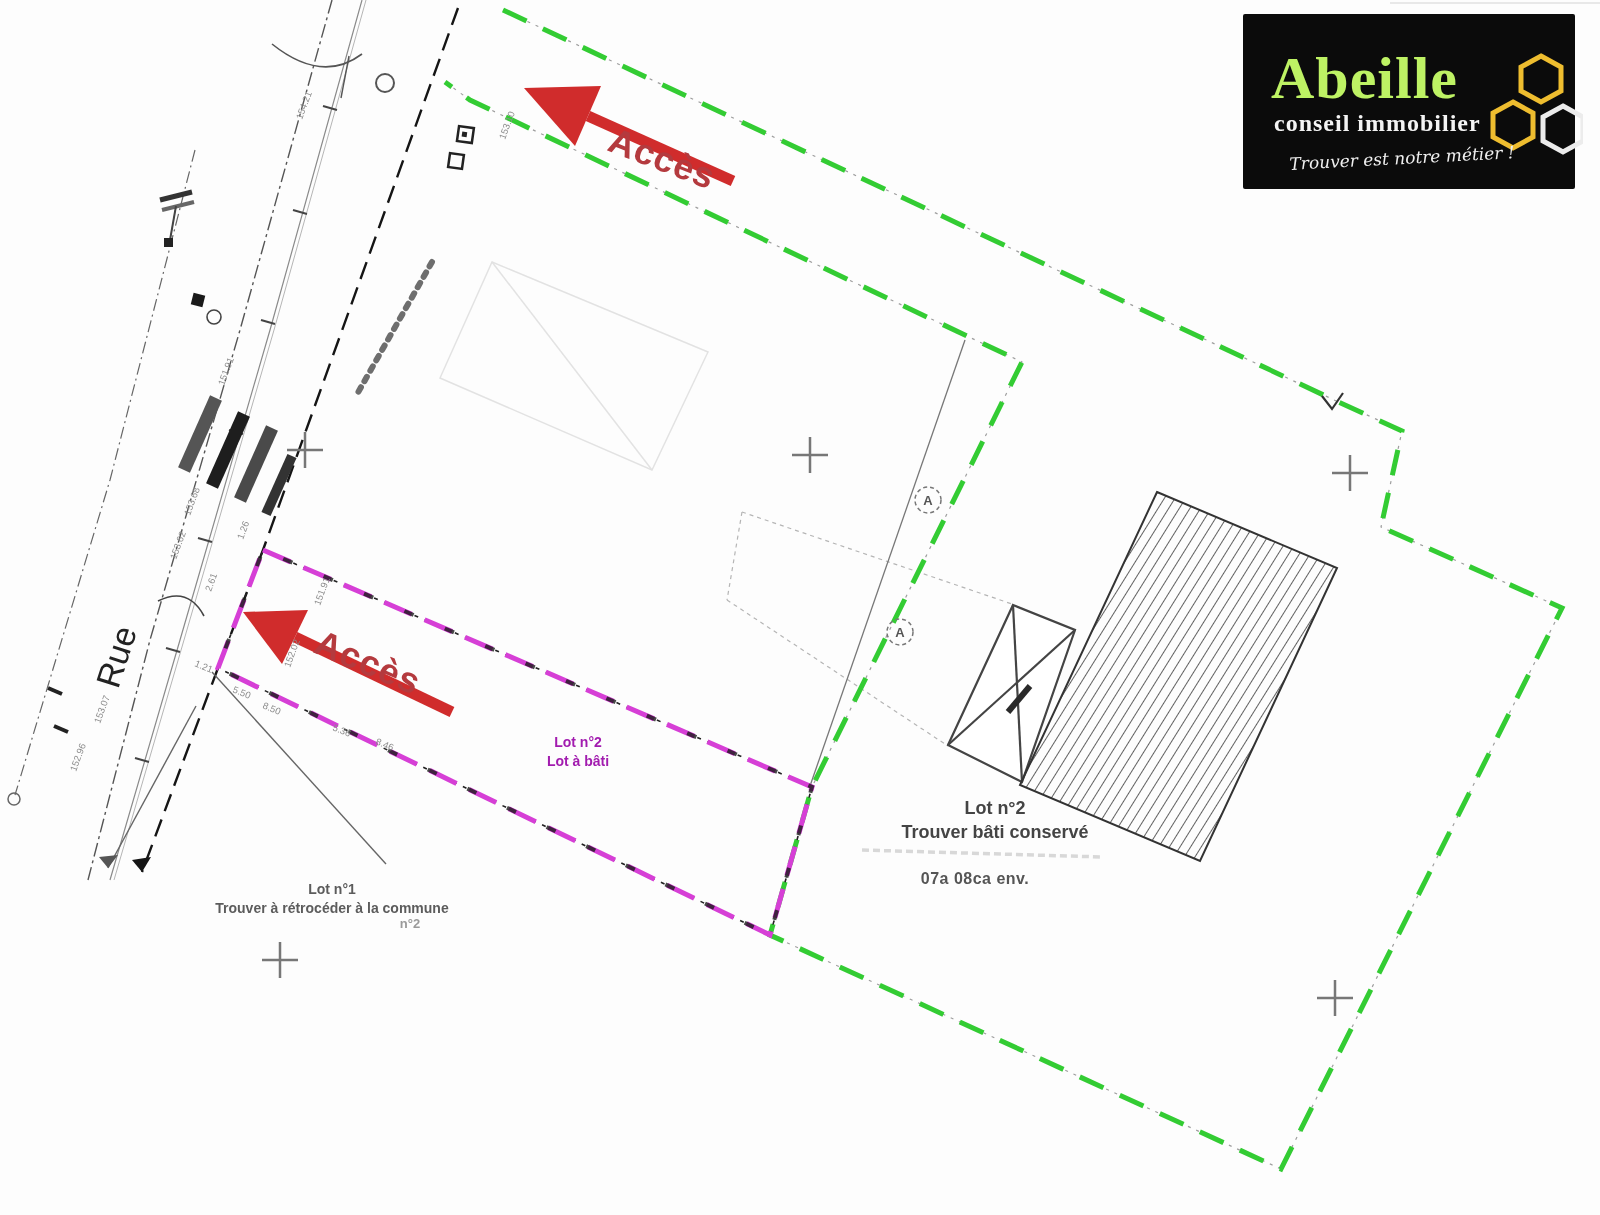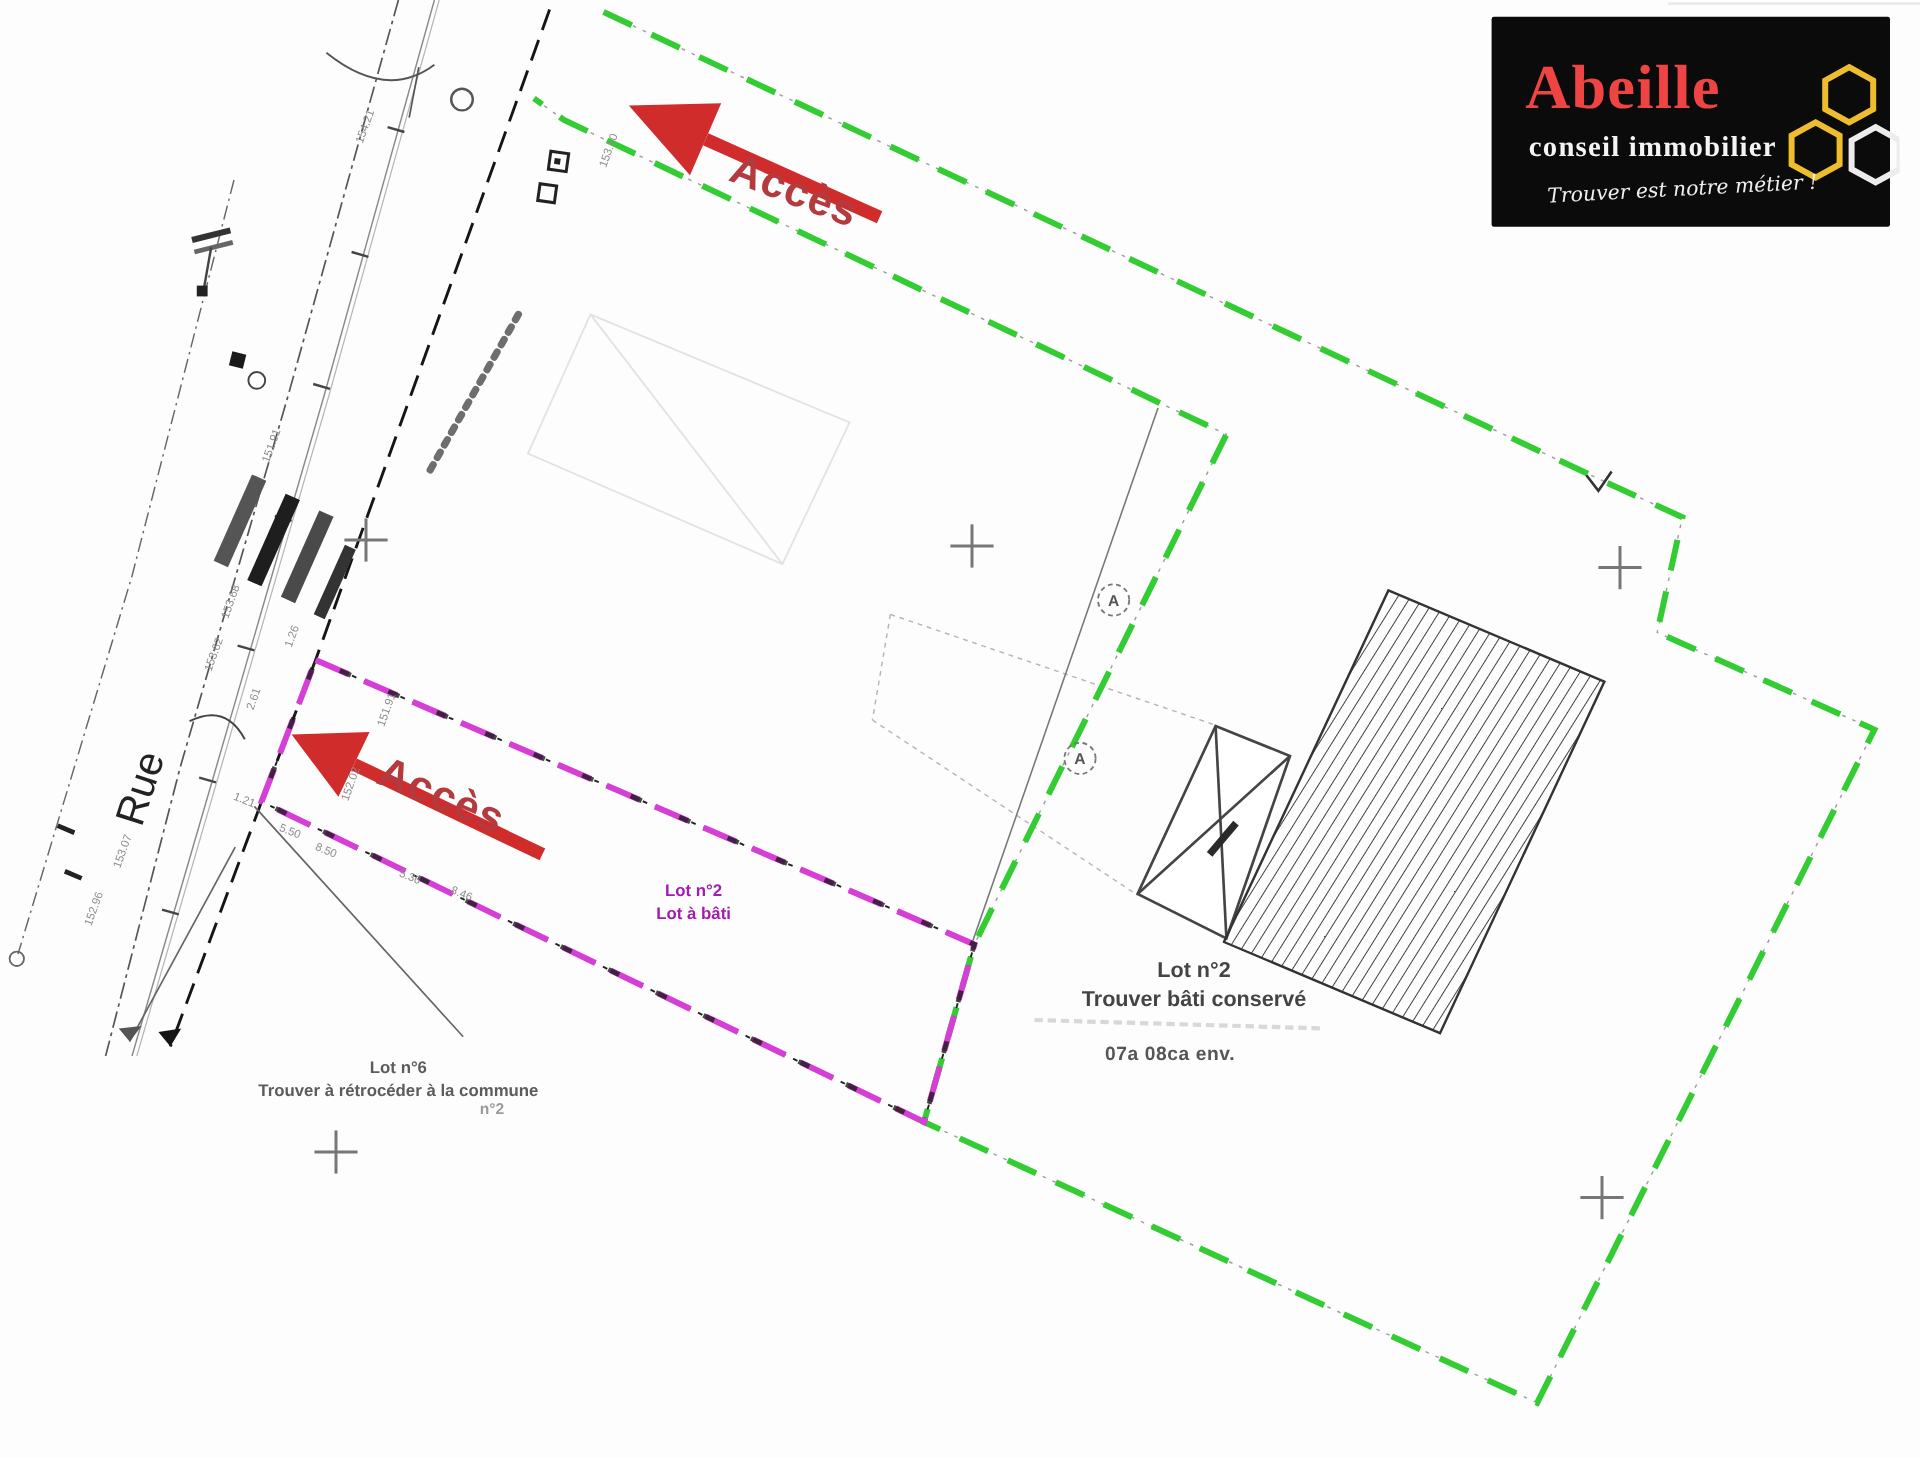--- a/index.html
+++ b/index.html
@@ -13,21 +13,21 @@
   .lot1{color:#5c5c5c;font-size:14px;font-weight:700;}
   .lot1-note{color:#9a9a9a;font-size:13px;font-weight:700;}
   .measure{font-family:"Liberation Sans",sans-serif;font-size:9.5px;fill:#8d8d8d;}
   text.acces{font-size:36px;font-weight:700;fill:#b43a3e;letter-spacing:1px;}
   text.rue{font-size:34px;fill:#222;}
   text.markerA{font-size:13px;fill:#555;font-weight:700;}
   
   #logo{position:absolute;left:1243px;top:14px;width:332px;height:175px;background:#0b0b0b;
         z-index:4;border-radius:2px;}
   #logo .brand{position:absolute;left:28px;top:30px;font-family:"Liberation Serif",serif;
-        font-weight:700;font-size:52px;color:#ef4444;letter-spacing:1px;}
+        font-weight:700;font-size:60px;color:#bef264;letter-spacing:1px;}
   #logo .subtitle{position:absolute;left:31px;top:96px;font-family:"Liberation Serif",serif;
         font-weight:700;font-size:24px;color:#f4f4f4;letter-spacing:1px;}
   #logo .tagline{position:absolute;left:0;right:14px;top:134px;text-align:center;
         font-family:"DejaVu Serif",serif;font-style:italic;font-size:17px;color:#efefef;
         transform:rotate(-3deg);}
   #logo .hexes{position:absolute;left:236px;top:36px;}
 </style>
 </head>
 <body>
 
@@ -198,21 +198,21 @@
     <div>Lot à bâti</div>
   </div>
 
   <div class="lot-label lot3" style="left:840px;top:796px;width:310px;">
     <div>Lot n°2</div>
     <div>Trouver bâti conservé</div>
   </div>
   <div class="lot-label area3" style="left:840px;top:868px;width:270px;">07a 08ca env.</div>
 
   <div class="lot-label lot1" style="left:182px;top:880px;width:300px;">
-    <div>Lot n°6</div>
+    <div>Lot n°1</div>
     <div>Trouver à rétrocéder à la commune</div>
   </div>
   <div class="lot-label lot1-note" style="left:380px;top:915px;width:60px;">n°2</div>
 
   <div id="logo">
     <div class="brand">Abeille</div>
     <div class="subtitle">conseil immobilier</div>
     <svg class="hexes" width="104" height="106" viewBox="0 0 104 106">
       <polygon points="62,6 82,17 82,41 62,52 42,41 42,17" fill="none" stroke="#eebd2f" stroke-width="5"></polygon>
       <polygon points="34,52 54,63 54,87 34,98 14,87 14,63" fill="none" stroke="#eebd2f" stroke-width="5"></polygon>

